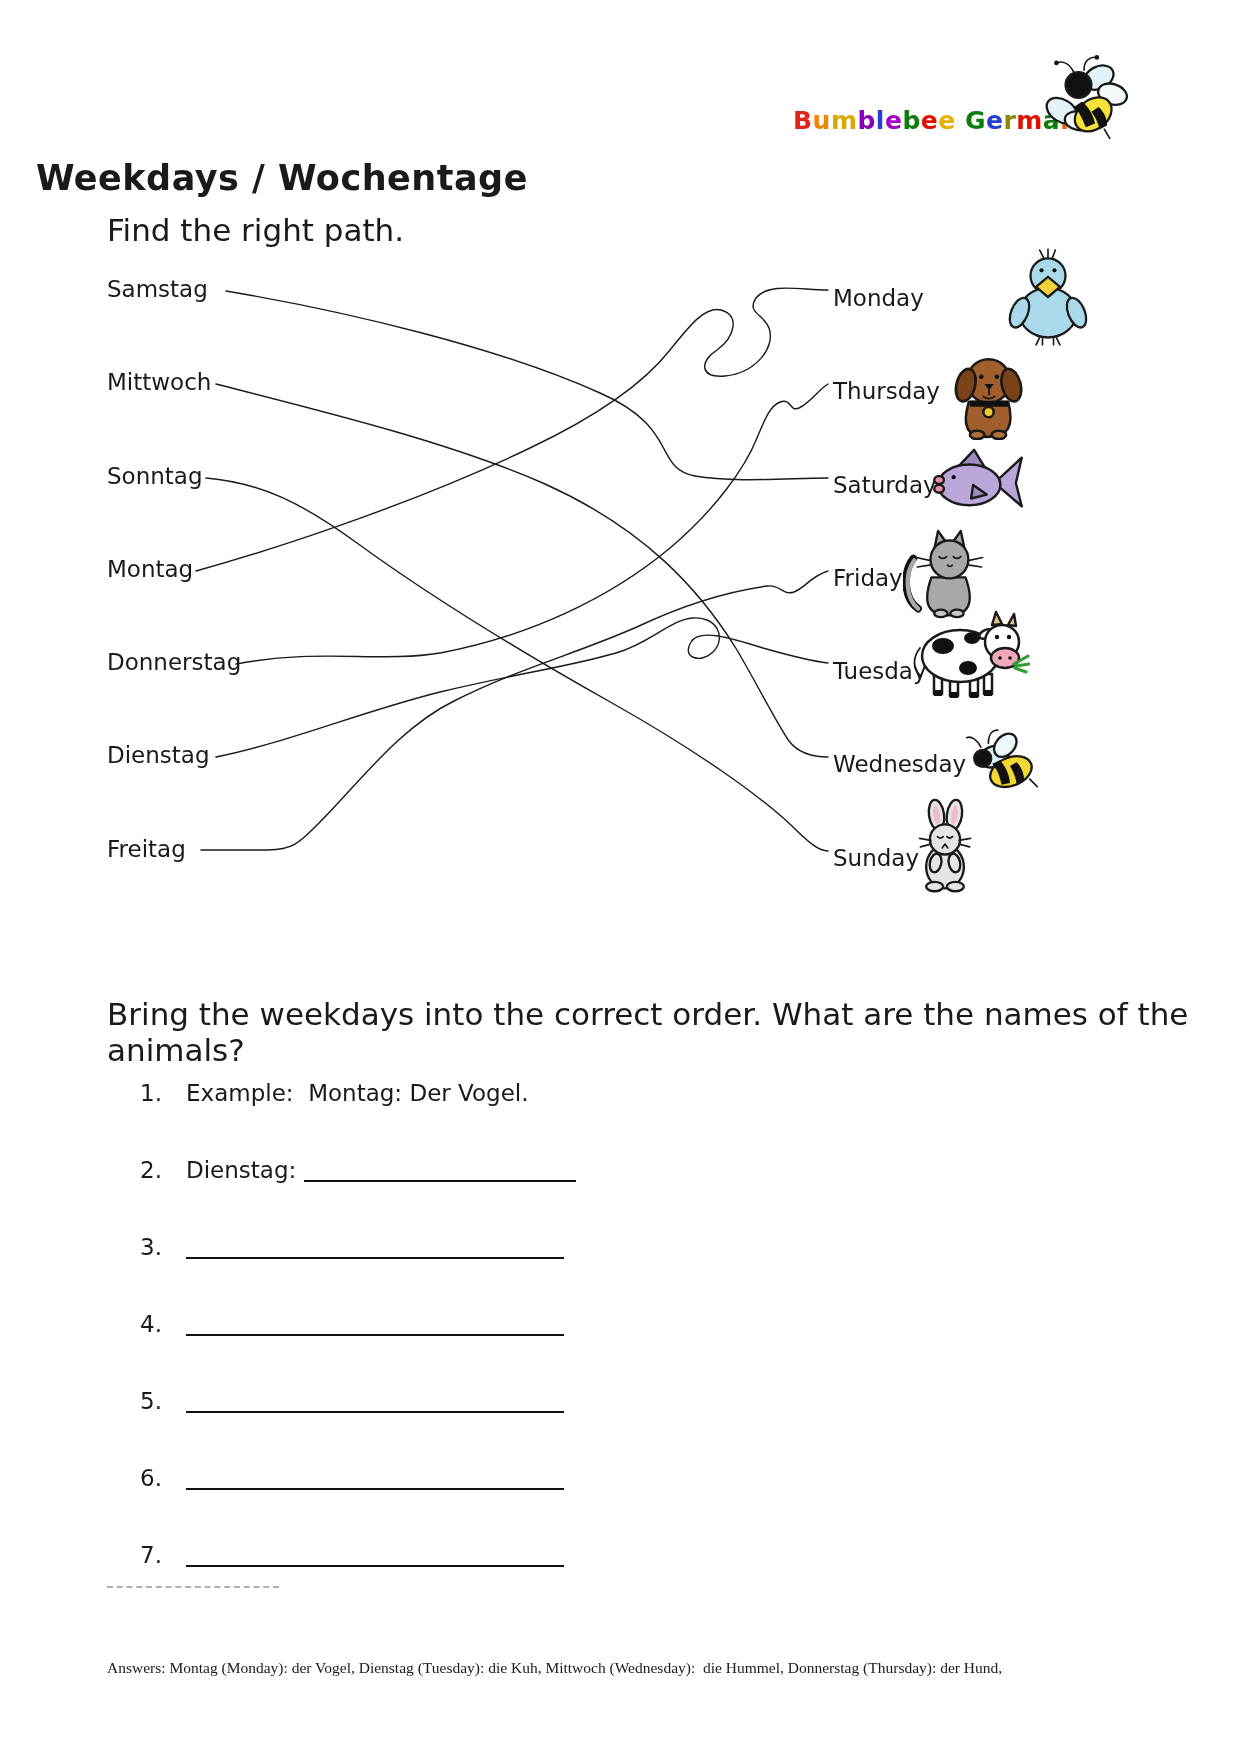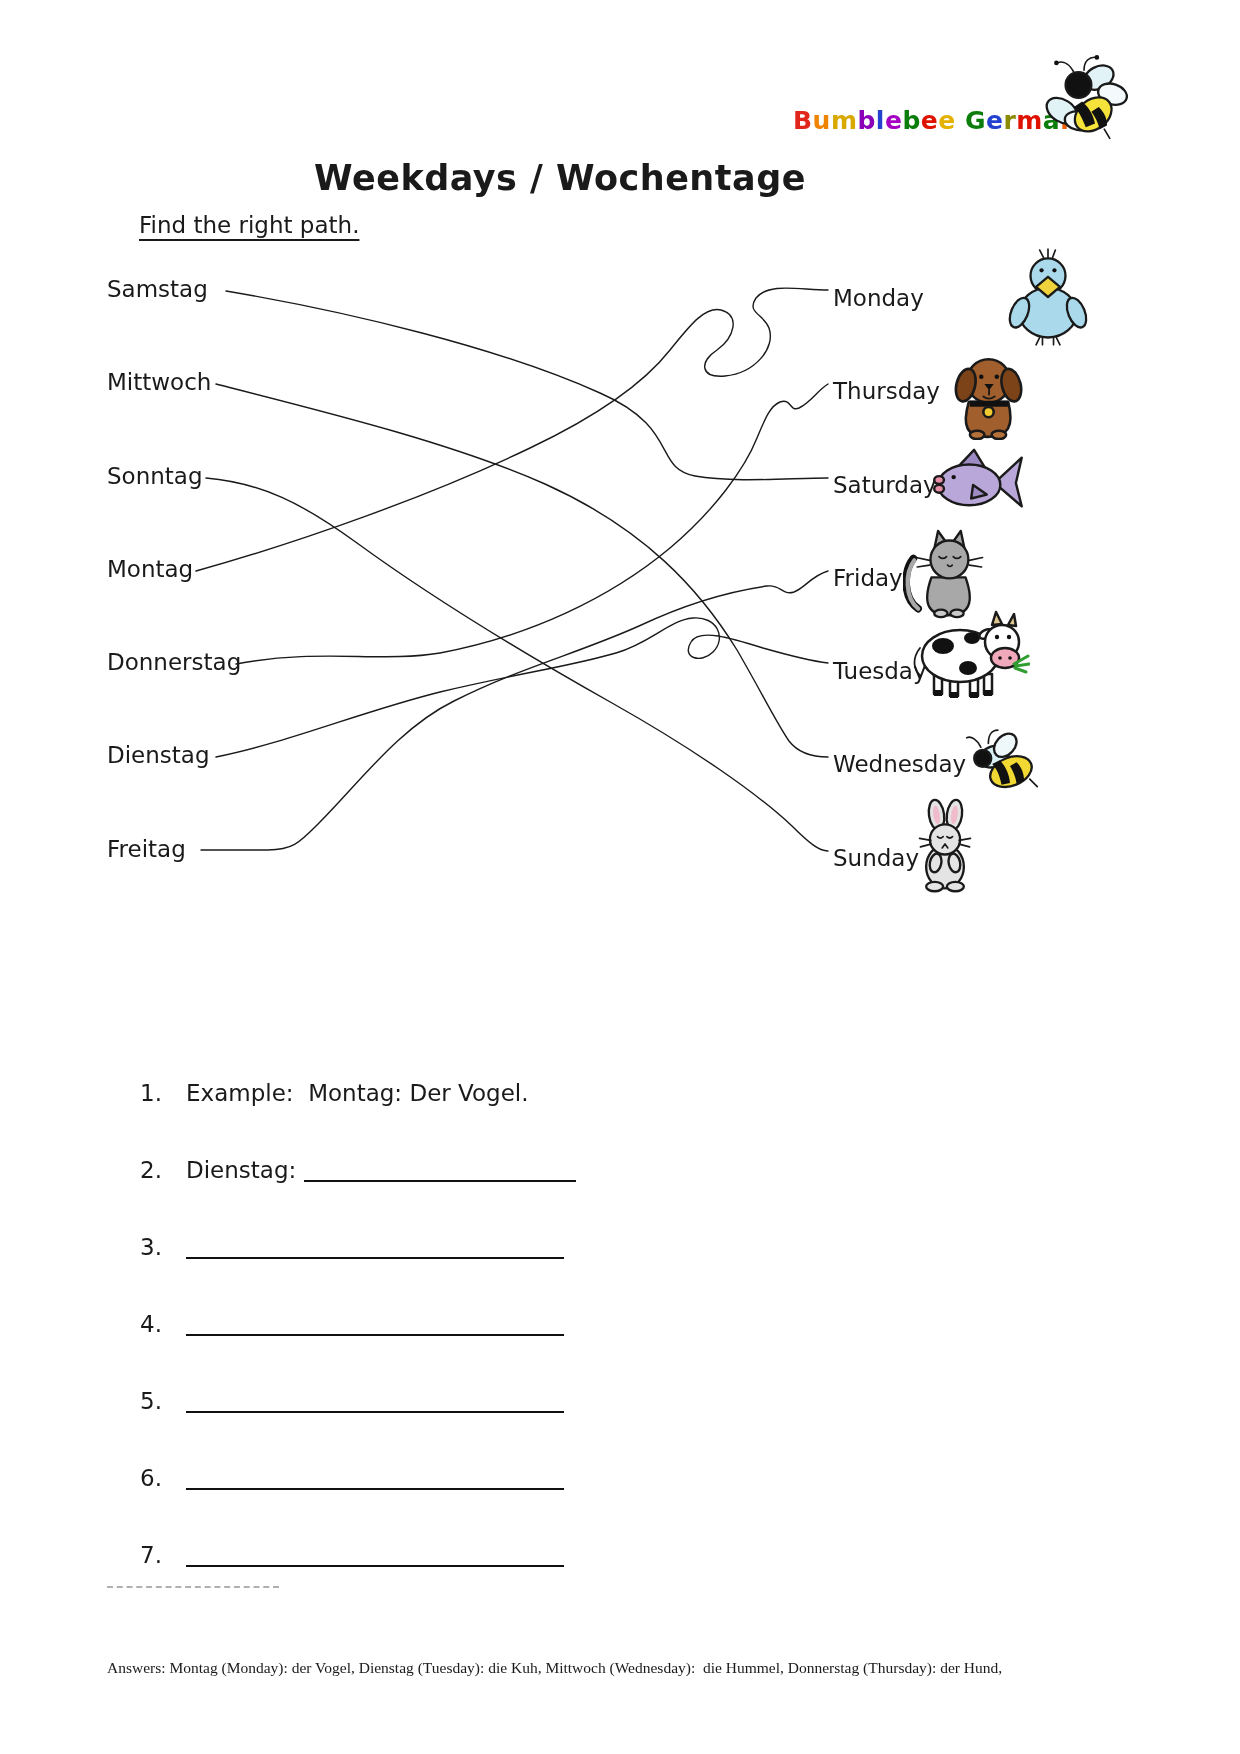--- a/index.html
+++ b/index.html
@@ -4,23 +4,23 @@
 <style>
   html,body{margin:0;padding:0;background:#ffffff;}
   .page{position:relative;width:1240px;height:1754px;background:#fff;overflow:hidden;
         font-family:"DejaVu Sans",sans-serif;color:#1a1a1a;}
 
   
   .logo-text{position:absolute;left:793px;top:106px;font-size:25px;font-weight:bold;letter-spacing:.5px;white-space:pre;}
   .logo-bee{position:absolute;left:1038px;top:52px;width:92px;height:100px;}
 
   
-  .title{position:absolute;left:0;top:158px;width:1120px;text-align:center;
-         font-size:35px;font-weight:bold;letter-spacing:.5px;}
-  .hdr{font-size:23px;text-decoration:underline;text-decoration-thickness:2px;text-underline-offset:6px;margin-left:32px;}
+  .title{position:absolute;left:0;top:158px;width:1120px;
+         font-size:35px;font-weight:bold;letter-spacing:.5px;padding-left:36px;}
+  .hdr{font-size:31px;text-decoration-thickness:2px;text-underline-offset:6px;}
   .hdr1{position:absolute;left:107px;top:212px;}
   .hdr2{position:absolute;left:107px;top:996px;}
 
   
   .gword{position:absolute;left:107px;font-size:23px;text-align:right;}
   .eword{position:absolute;left:833px;font-size:23px;margin-top:9px;}
   .animal{position:absolute;}
   .lines-svg{position:absolute;left:0;top:0;width:1240px;height:1754px;pointer-events:none;}
   .lines-svg path{fill:none;stroke:#1a1a1a;stroke-width:1.4;stroke-linecap:round;}
 
@@ -187,20 +187,21 @@
     <ellipse class="ol" cx="35" cy="72" rx="20" ry="23" fill="#e4e4e4"></ellipse>
     <circle class="ol" cx="35" cy="43" r="16" fill="#e4e4e4"></circle>
     <path class="thin" d="M27,40 q3,3 6,0 M37,40 q3,3 6,0 M35,48 l-3,4 M35,48 l3,4"></path>
     <path class="thin" d="M20,44 L8,42 M20,48 L9,51 M50,44 L62,42 M50,48 L61,51"></path>
     <ellipse class="ol" cx="25" cy="68" rx="6" ry="10" fill="#e4e4e4" transform="rotate(12 25 68)"></ellipse>
     <ellipse class="ol" cx="45" cy="68" rx="6" ry="10" fill="#e4e4e4" transform="rotate(-12 45 68)"></ellipse>
     <ellipse class="ol" cx="24" cy="93" rx="9" ry="5" fill="#e4e4e4"></ellipse>
     <ellipse class="ol" cx="46" cy="93" rx="9" ry="5" fill="#e4e4e4"></ellipse>
   </svg>
 
+  <div class="hdr hdr2">Bring the weekdays into the correct order. What are the names of the animals? </div>
 
   <div class="item" style="top:1072px">
     <span class="num">1.</span>
     <span class="txt">Example:  Montag: Der Vogel.</span>
   </div>
   <div class="item" style="top:1149px">
     <span class="num">2.</span>
     <span class="txt">Dienstag:</span>
     <div class="blank blank-short"></div>
   </div>

